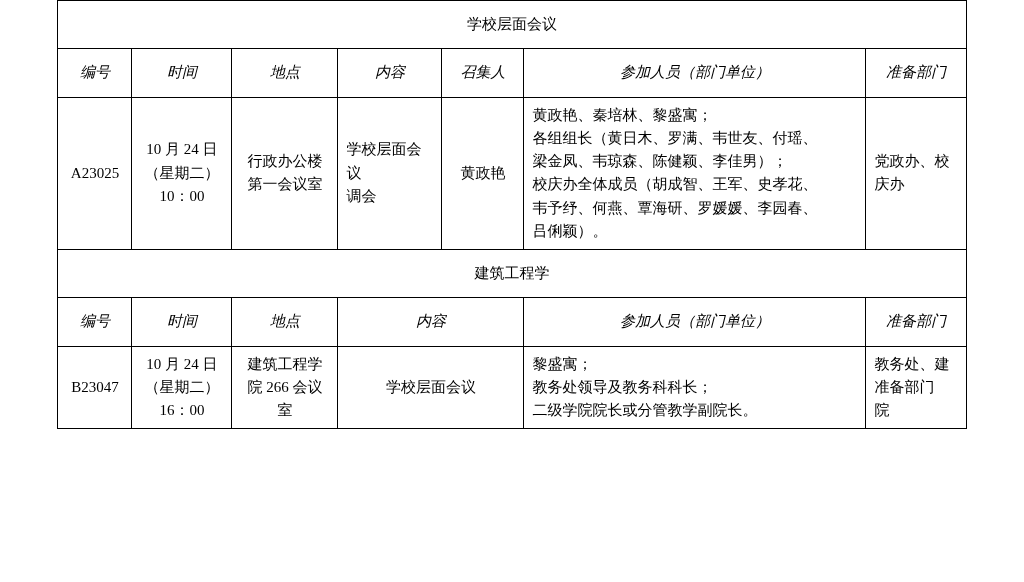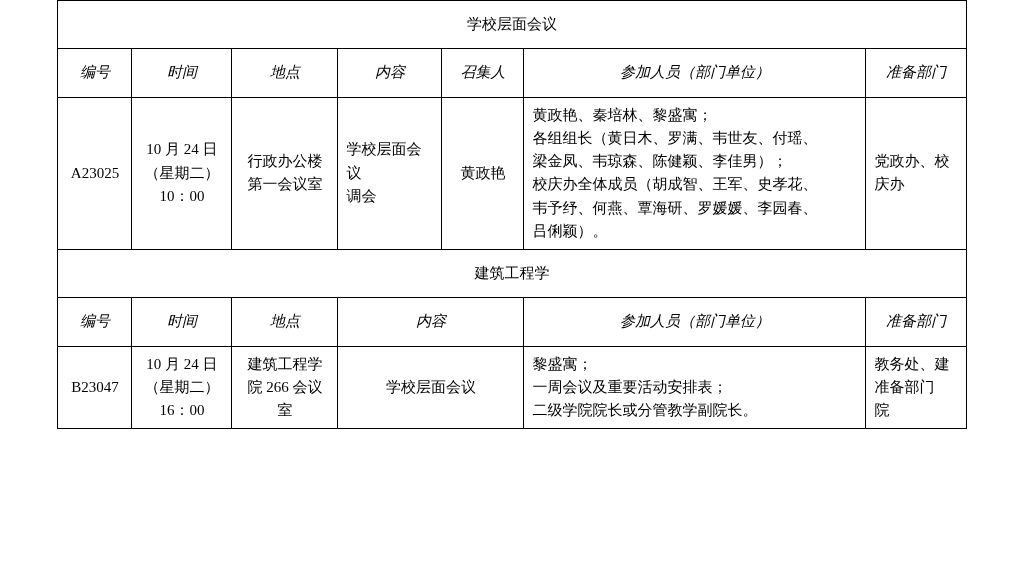--- a/index.html
+++ b/index.html
@@ -136,21 +136,21 @@
       <tr>
         <td class="c-center">B23047</td>
         <td class="c-center cell-multiline">10 月 24 日
 （星期二）
 16：00</td>
         <td class="c-center cell-multiline">建筑工程学
 院 266 会议
 室</td>
         <td class="c-center cell-multiline" colspan="2">学校层面会议</td>
         <td class="c-left cell-multiline">黎盛寓；
-一周会议及重要活动安排表；
+教务处领导及教务科科长；
 二级学院院长或分管教学副院长。</td>
         <td class="c-left cell-multiline">教务处、建
 准备部门
 院</td>
       </tr>
     </tbody>
   </table>
 
 </div>
 

